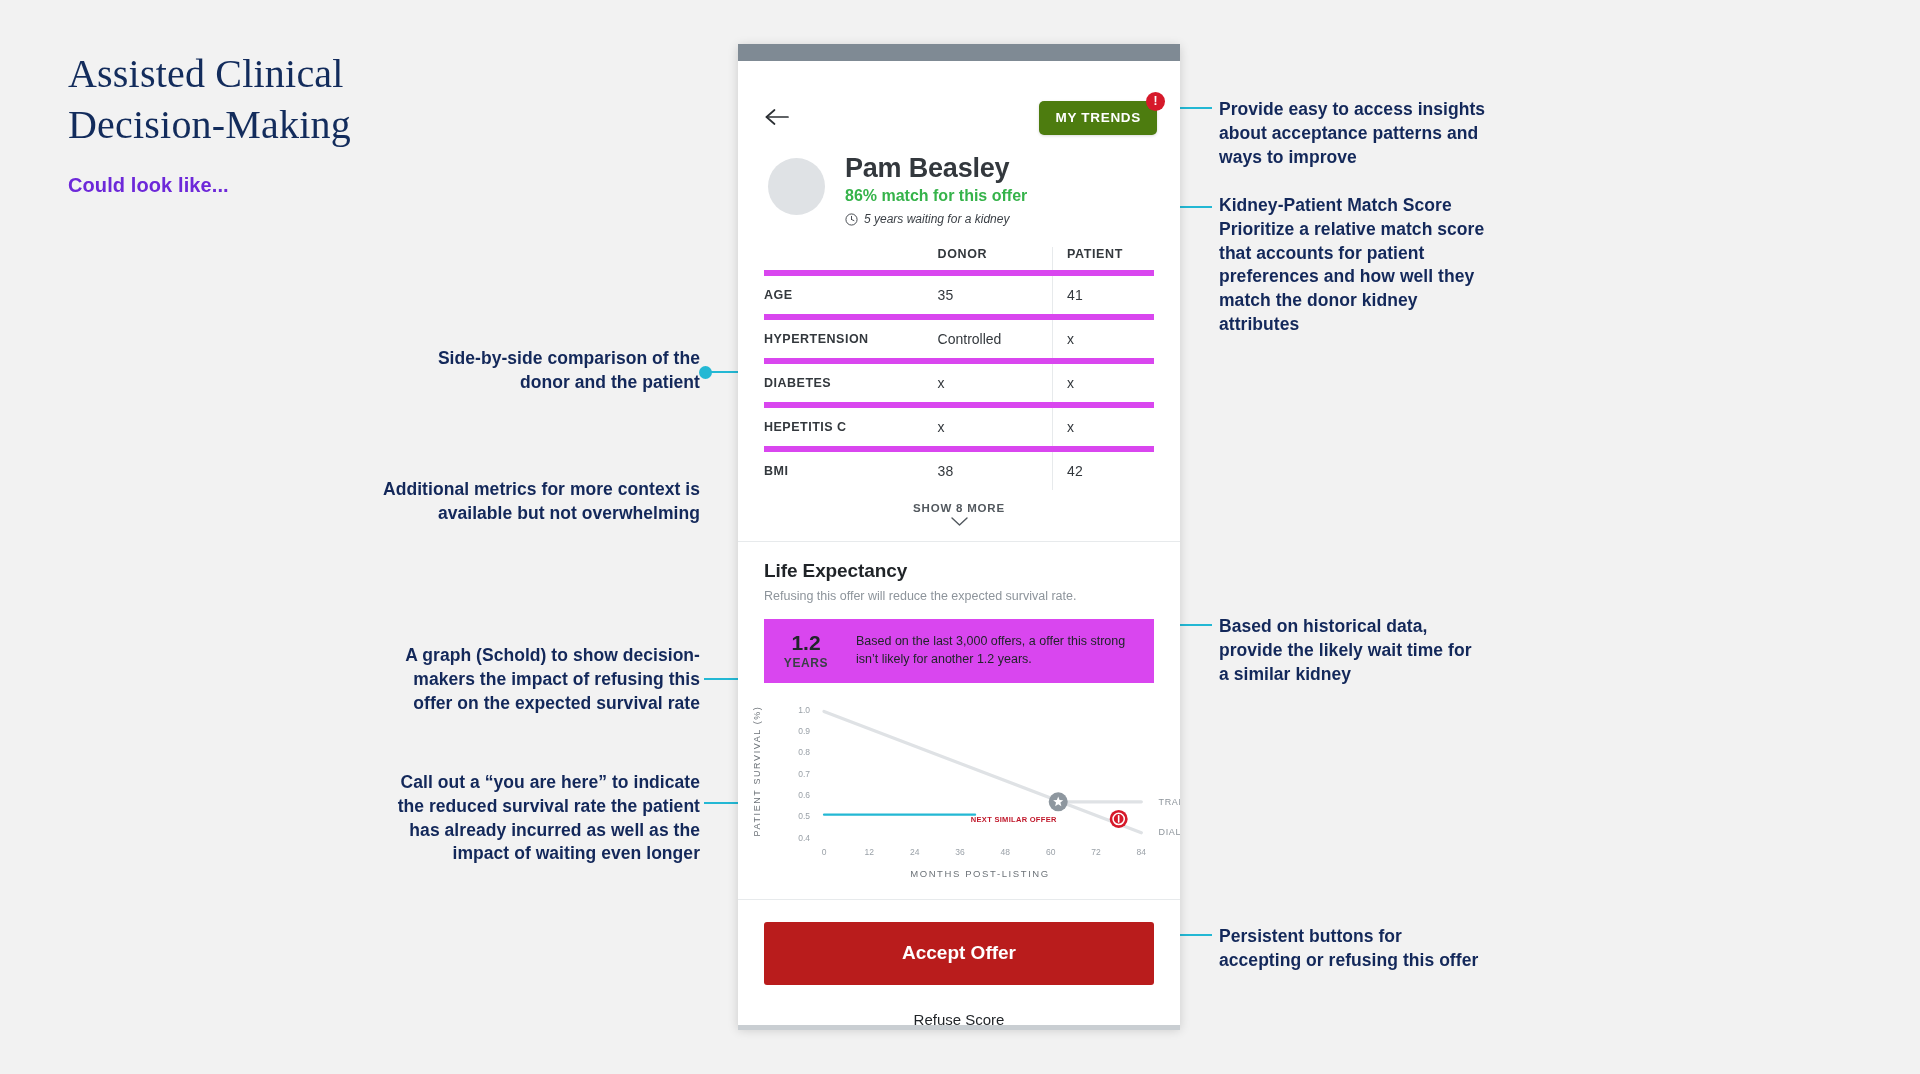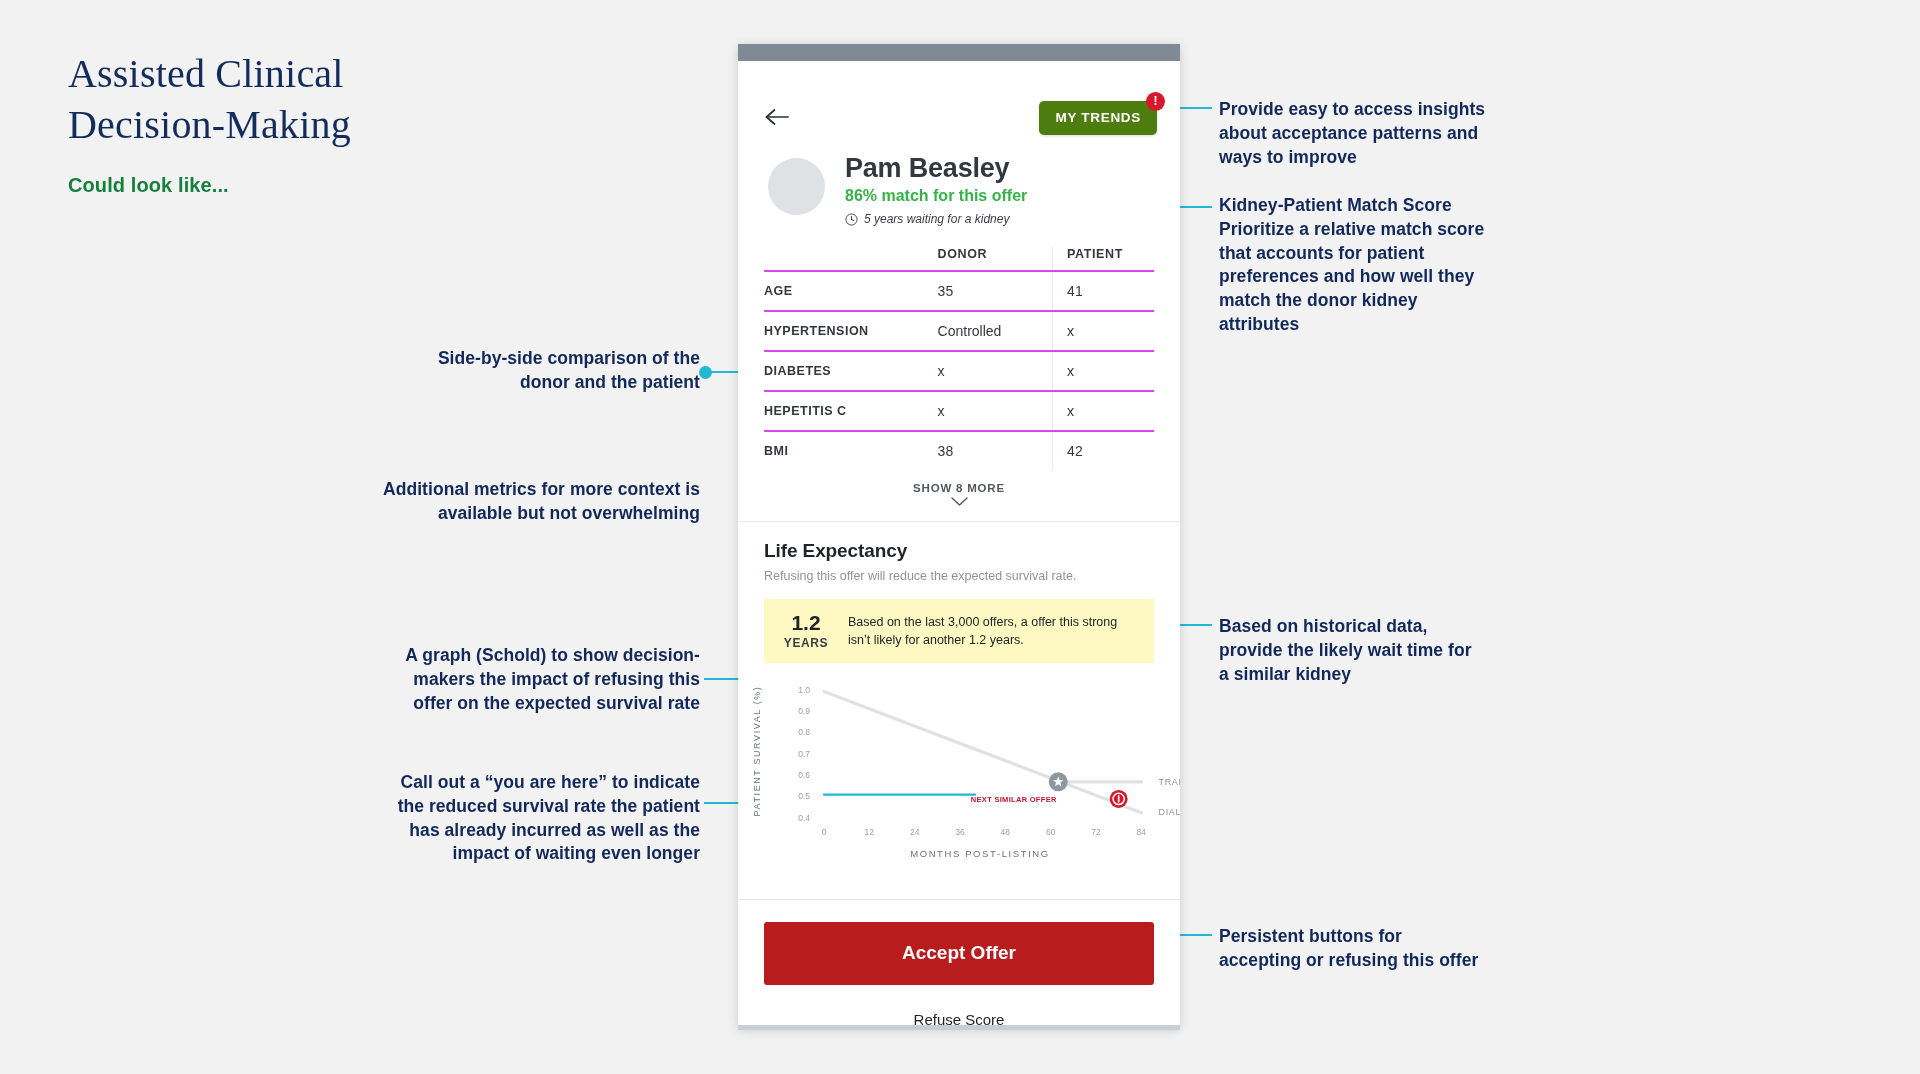--- a/index.html
+++ b/index.html
@@ -29,21 +29,21 @@
     line-height: 1.28;
     color: #132c5c;
     margin: 0;
     font-weight: 400;
     letter-spacing: .2px;
   }
   #subtitle {
     margin: 24px 0 6px 0;
     font-size: 20px;
     font-weight: bold;
-    color: #15803d;
+    color: #6d28d9;
     letter-spacing: .1px;
   }
 
   
   .anno {
     position: absolute;
     font-size: 17.5px;
     line-height: 1.36;
     font-weight: bold;
     color: #13285a;
@@ -193,21 +193,21 @@
     font-weight: bold;
     color: #33383d;
     letter-spacing: .6px;
     text-align: left;
     padding: 0 0 9px 0;
   }
   #compare-table td {
     font-size: 14px;
     color: #33383d;
     padding: 11px 0 11px 0;
-    border-top: 2px solid #d946ef;
+    border-top: 6px solid #d946ef;
   }
   #compare-table td.metric {
     font-size: 12.5px;
     font-weight: bold;
     letter-spacing: .5px;
   }
   .col-metric  { width: 44%; }
   .col-donor   { width: 30%; padding-left: 2px !important; }
   .col-patient { width: 26%; padding-left: 14px !important; border-left: 1px solid #e7eaec; }
   th.col-patient, td.col-patient { border-left: 1px solid #e7eaec; }
@@ -247,25 +247,24 @@
     color: #1f2327;
     letter-spacing: -.1px;
   }
   #life-sub {
     font-size: 12.5px;
     color: #8d949b;
     margin-top: 7px;
   }
   #callout {
     margin-top: 16px;
-    background: #fef9c3;
+    background: #d946ef;
     display: flex;
-    align-items: center;
     padding: 13px 14px 13px 14px;
-    gap: 14px;
+    gap: 22px;
   }
   #callout-num {
     text-align: center;
     flex: none;
     width: 56px;
   }
   #callout-value {
     font-size: 21px;
     font-weight: bold;
     color: #21252a;

